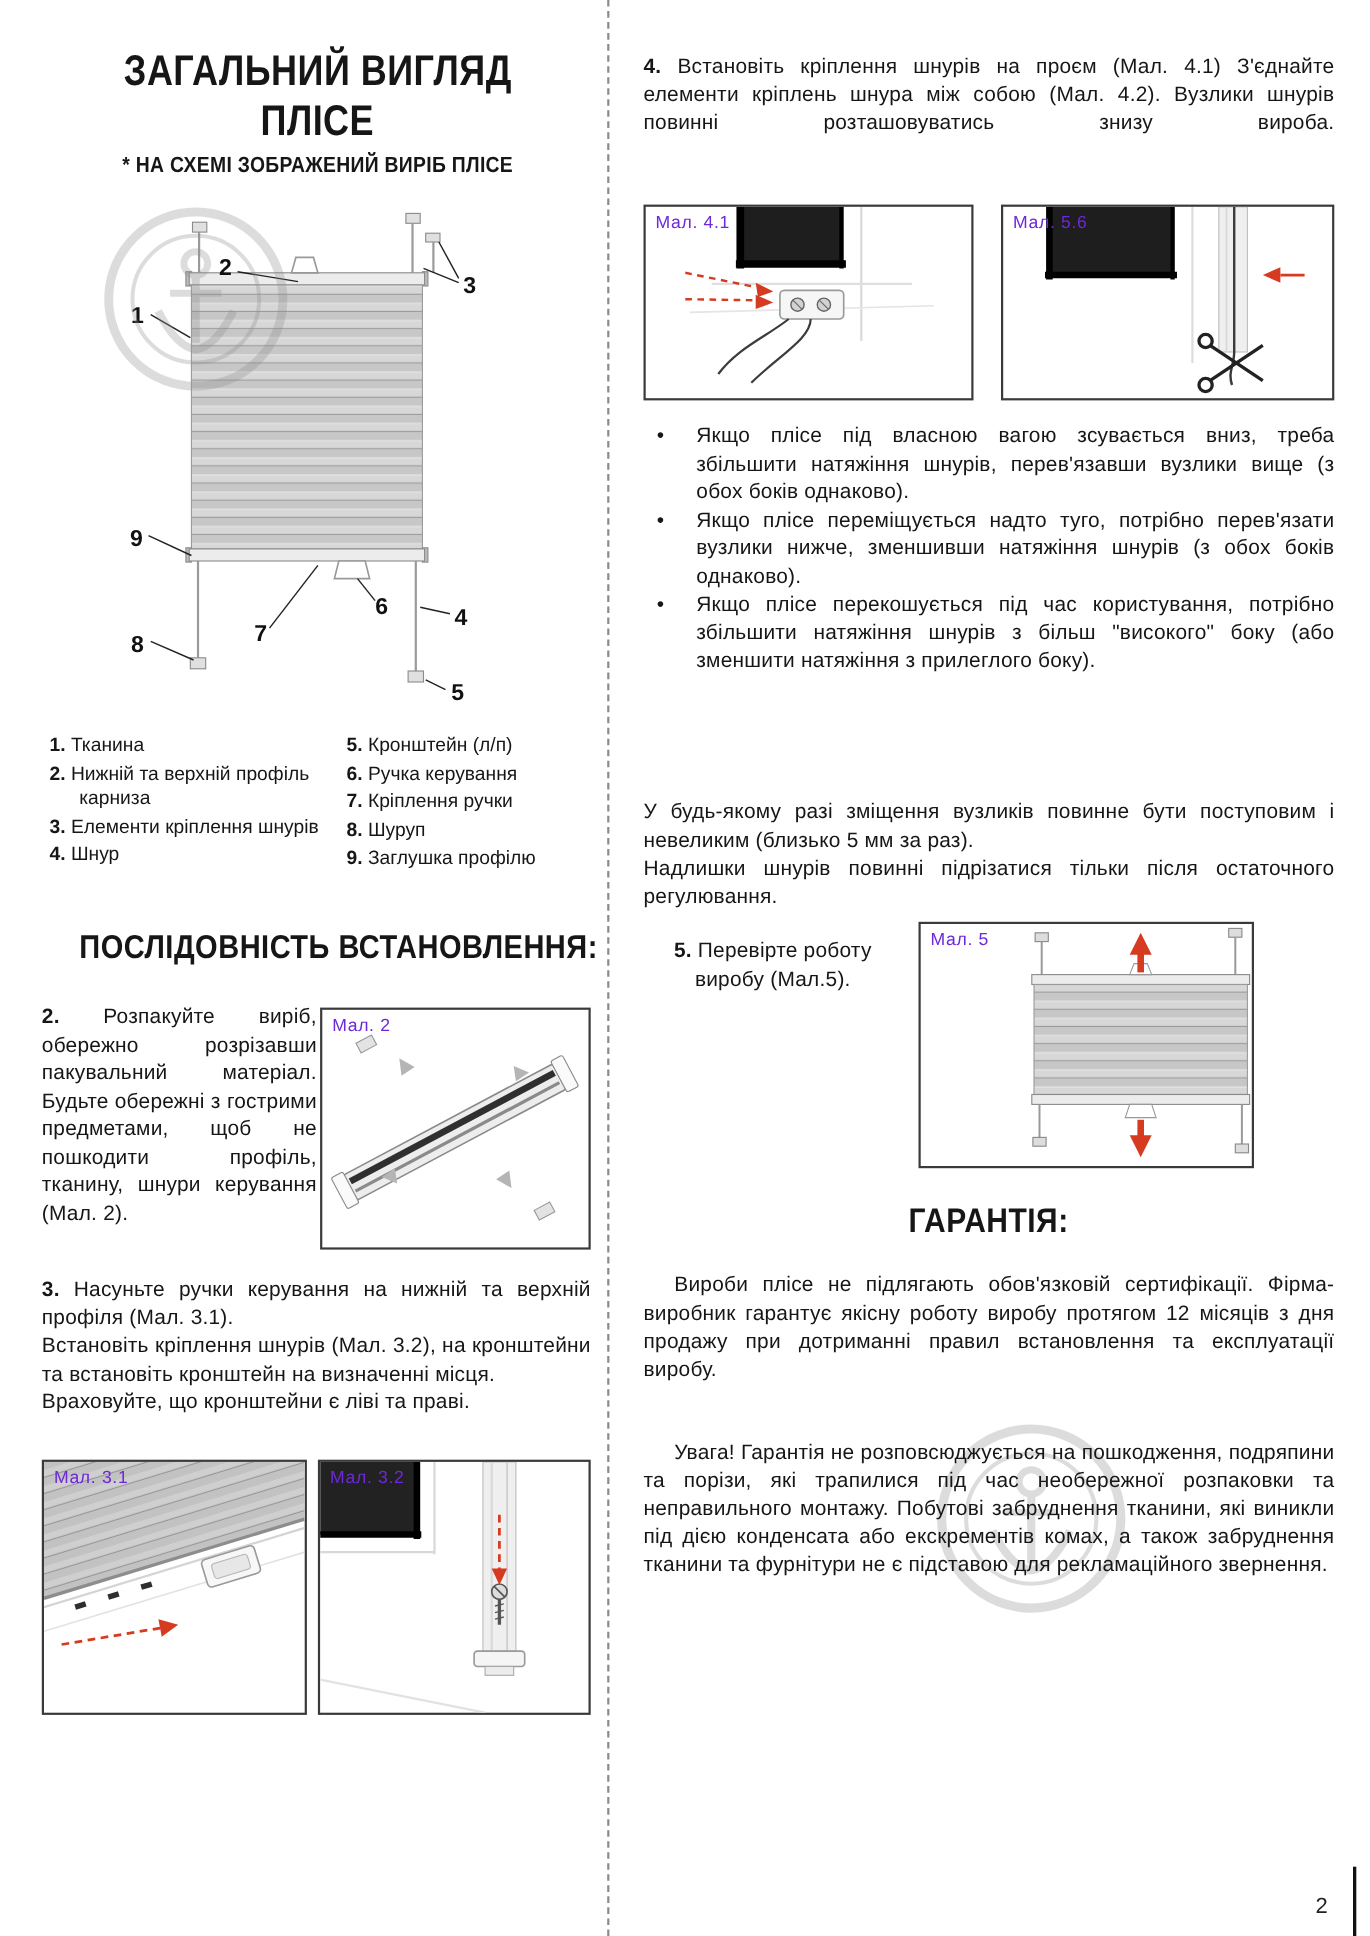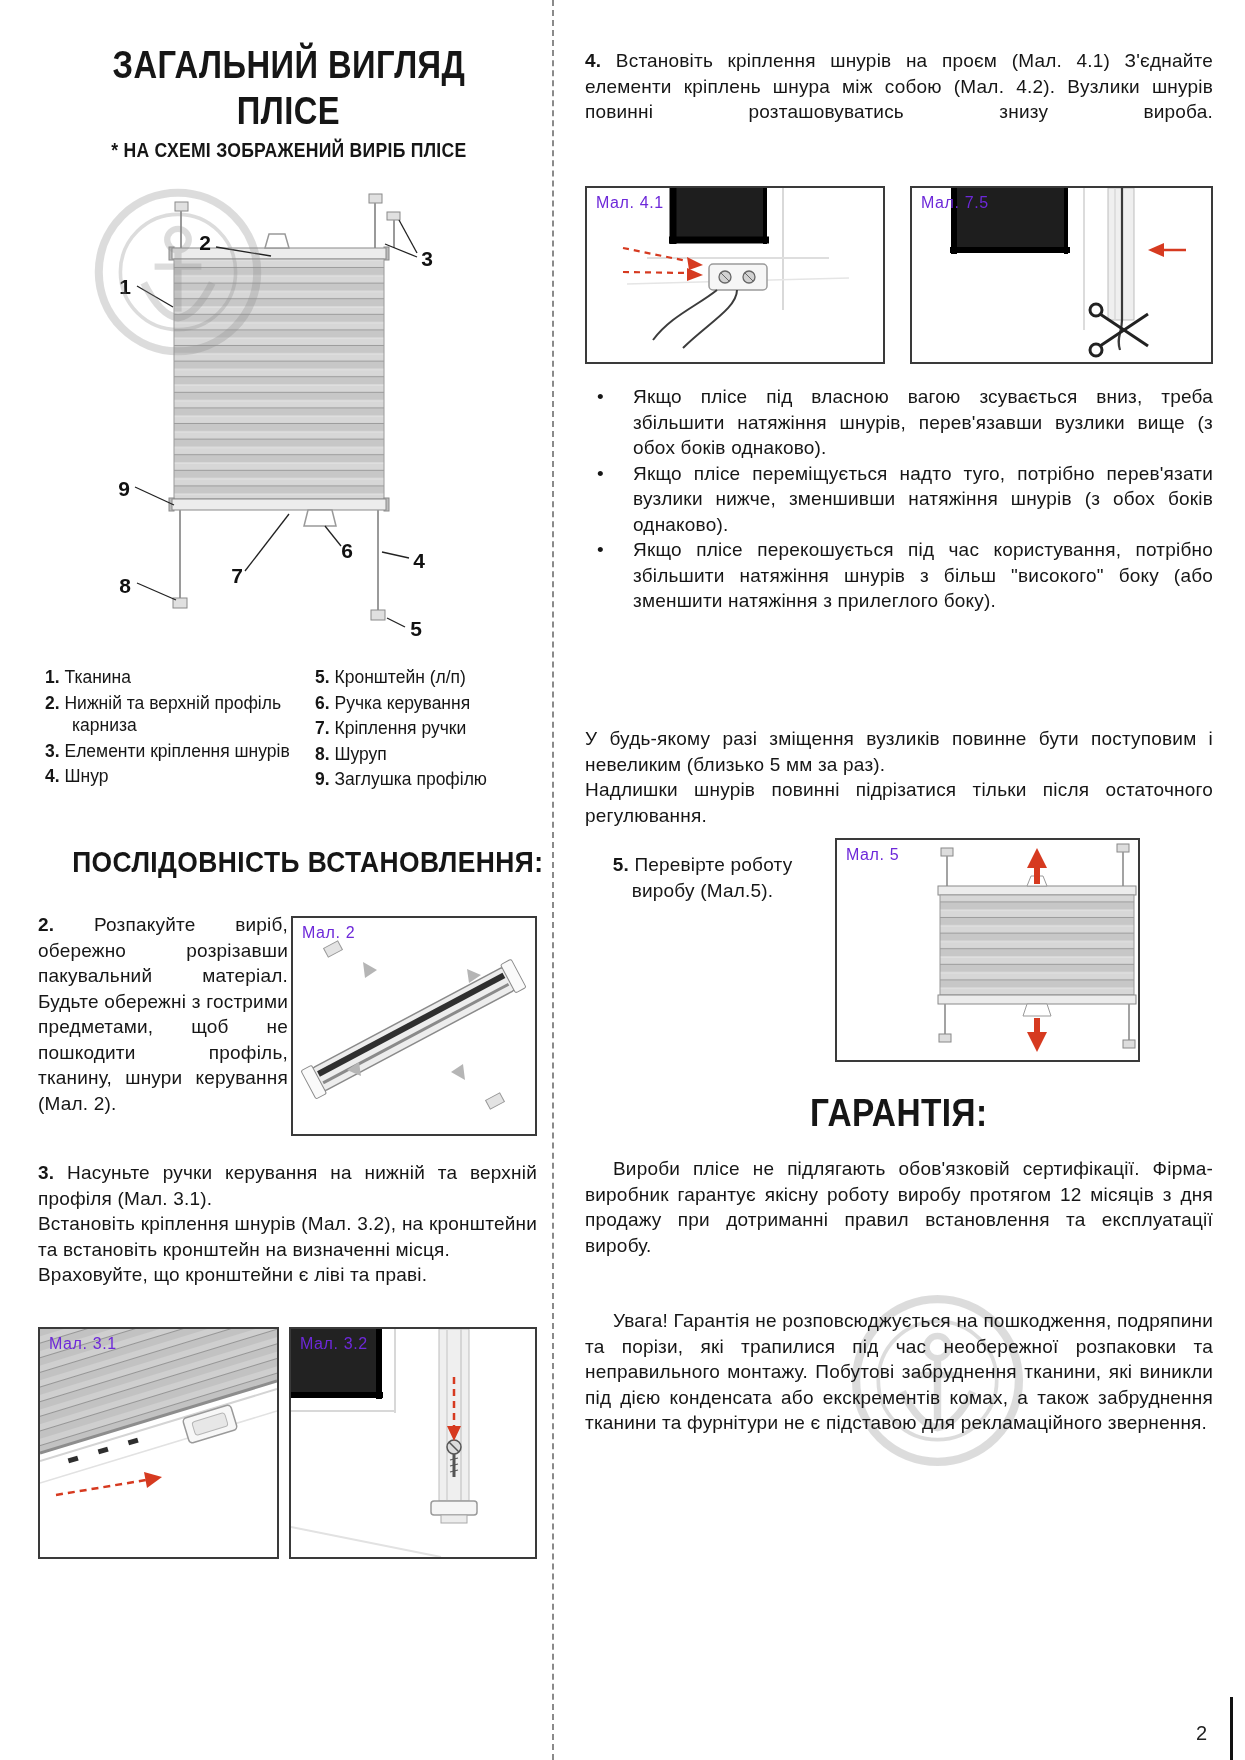--- a/index.html
+++ b/index.html
@@ -243,21 +243,21 @@
     <g stroke="#d63a20" stroke-width="2.2" stroke-dasharray="6 5" fill="none">
       <line x1="36" y1="60" x2="100" y2="73"></line>
       <line x1="36" y1="84" x2="100" y2="85"></line>
     </g>
     <polygon points="116,77 100,69 102,82" fill="#d63a20"></polygon>
     <polygon points="116,87 100,80 100,93" fill="#d63a20"></polygon>
   </svg>
 </div>
 
 <div class="fig" style="left:910px;top:186px;width:303px;height:178px;">
-  <span class="fig-label">Мал. 7.5</span>
+  <span class="fig-label">Мал. 5.6</span>
   <svg width="299" height="174" viewBox="0 0 299 174">
     <rect x="42" y="0" width="112" height="62" fill="#1e1e1e"></rect>
     <line x1="42" y1="0" x2="42" y2="66" stroke="#000" stroke-width="6"></line>
     <line x1="38" y1="62" x2="158" y2="62" stroke="#000" stroke-width="6"></line>
     <line x1="154" y1="0" x2="154" y2="66" stroke="#000" stroke-width="4"></line>
     <line x1="172" y1="0" x2="172" y2="142" stroke="#dcdcdc" stroke-width="2"></line>
     <rect x="196" y="0" width="26" height="132" fill="#efefef" stroke="#bdbdbd"></rect>
     <line x1="203" y1="0" x2="203" y2="132" stroke="#d8d8d8" stroke-width="1.5"></line>
     <path d="M210,0 L210,132 C210,144 204,150 208,162" fill="none" stroke="#3a3a3a" stroke-width="2.2"></path>
     <polygon points="236,62 252,55 252,69" fill="#d63a20"></polygon>
@@ -317,21 +317,21 @@
     <circle r="88" stroke-width="9"></circle>
     <circle r="64" stroke-width="4"></circle>
     <circle cx="0" cy="-36" r="12" stroke-width="7"></circle>
     <line x1="0" y1="-24" x2="0" y2="44" stroke-width="8"></line>
     <line x1="-26" y1="-6" x2="26" y2="-6" stroke-width="7"></line>
     <path d="M-38,12 Q-20,48 0,51 Q20,48 38,12" stroke-width="8"></path>
   </g>
 </svg>
 
 <div class="abs center" style="left:585px;top:1092px;width:628px;">
-  <div class="sec-title" style="font-size:38px;"><span class="cond88">ГАРАНТІЯ:</span></div>
+  <div class="sec-title" style="font-size:31px;"><span class="cond88">ГАРАНТІЯ:</span></div>
 </div>
 
 <p class="abs body indent" style="left:585px;top:1156px;width:628px;">
   <span>Вироби плісе не підлягають обов'язковій сертифікації. Фірма-виробник гарантує якісну роботу виробу протягом 12 місяців з дня продажу при дотриманні правил встановлення та експлуатації виробу.</span>
 </p>
 
 <p class="abs body indent" style="left:585px;top:1308px;width:628px;">
   <span>Увага! Гарантія не розповсюджується на пошкодження, подряпини та порізи, які трапилися під час необережної розпаковки та неправильного монтажу. Побутові забруднення тканини, які виникли під дією конденсата або екскрементів комах, а також забруднення тканини та фурнітури не є підставою для рекламаційного звернення.</span>
 </p>
 

